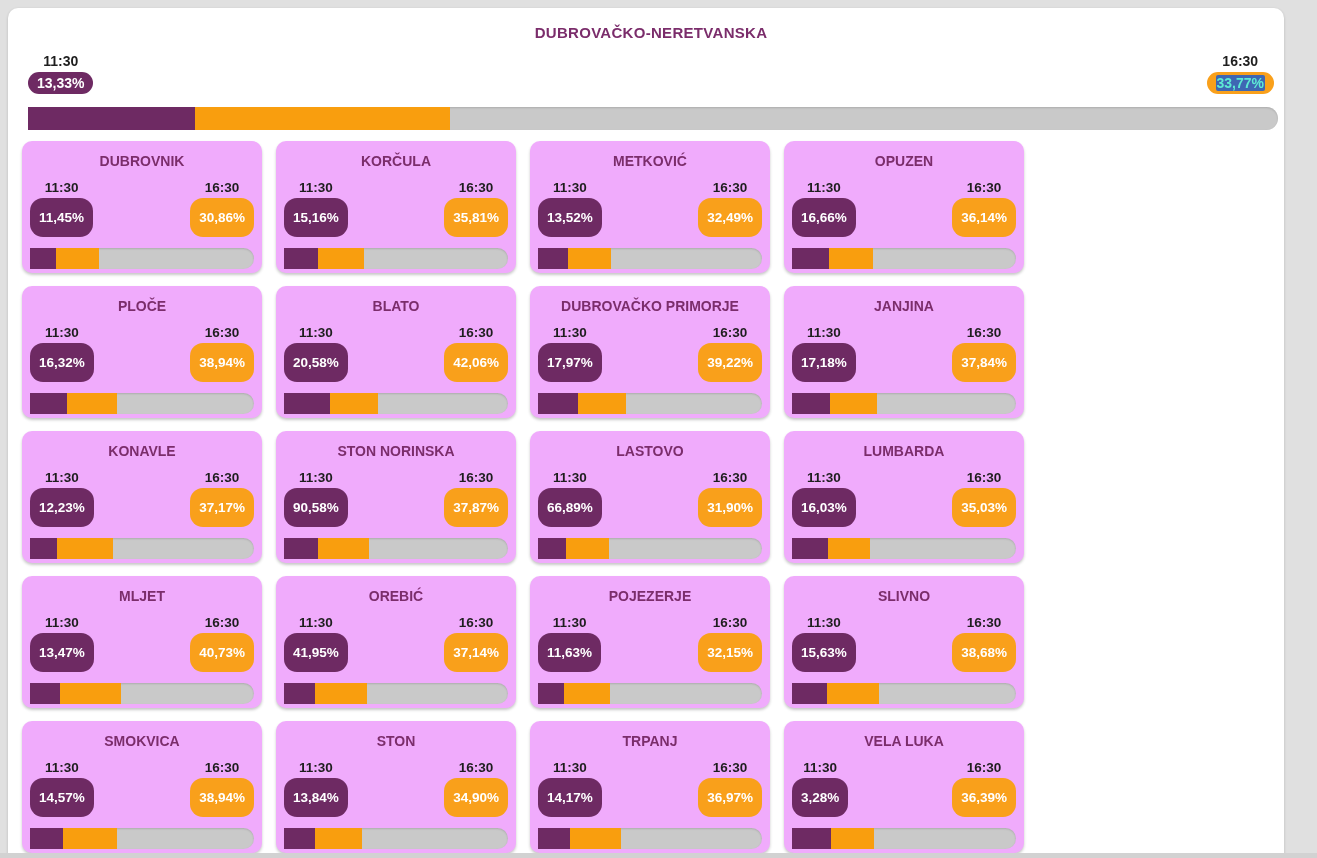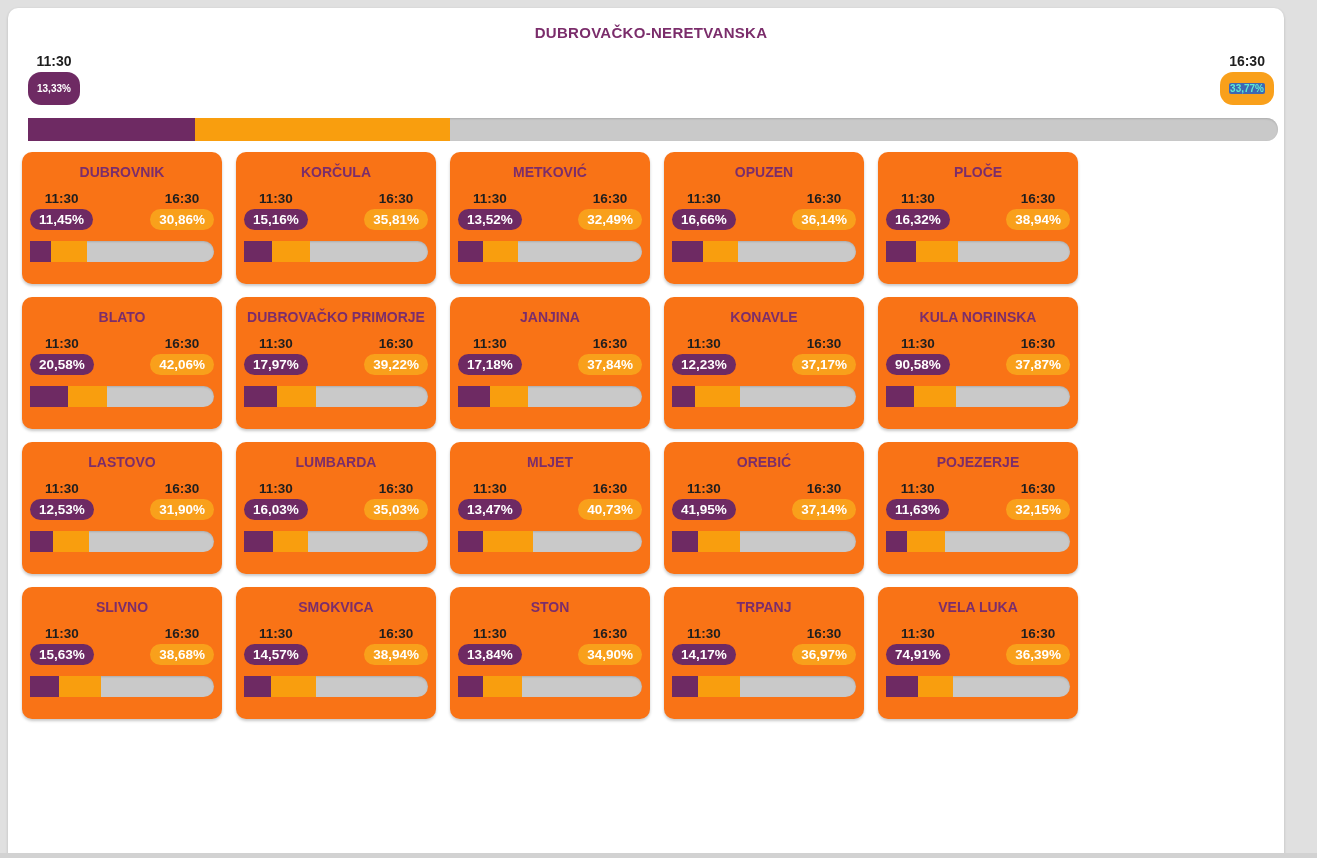--- a/index.html
+++ b/index.html
@@ -18,48 +18,48 @@
   .region{padding:12px 10px 0 20px;}
   .region-title{
     text-align:center;font-weight:700;font-size:15px;letter-spacing:.3px;
     color:#7b2d6b;margin-top:4px;
   }
   .time-row{display:flex;justify-content:space-between;align-items:flex-start;gap:24px;}
   .region .time-row{margin-top:12px;}
   .time-block{display:flex;flex-direction:column;align-items:center;row-gap:3px;}
   .time-label{font-weight:700;font-size:14px;color:#1e1e1e;}
   .badge{
-    display:inline-block;border-radius:13px;padding:11px 9px;
-    font-weight:700;font-size:10px;color:#ffffff;white-space:nowrap;
+    display:inline-block;border-radius:13px;padding:3px 9px;
+    font-weight:700;font-size:14px;color:#ffffff;white-space:nowrap;
   }
   .badge.purple{background:#6e2a63;}
   .badge.orange{background:#f9a01b;}
   .sel{background:#3e67b3;color:#5eead4;padding:0 1px;border-radius:2px;}
   
   .track{
     position:relative;display:flex;height:23px;background:#c9c9c9;
     border-radius:12px;box-shadow:inset 0 1px 2px rgba(0,0,0,0.14);
   }
   .region .track{margin-top:13px;margin-right:-4px;}
   .fill-p{height:100%;background:#6e2a63;}
   .fill-o{height:100%;background:#f99e0e;}
   
   .grid{display:flex;flex-wrap:wrap;gap:13px 14px;padding:11px 14px 0 14px;}
   .card{
-    width:200px;height:132px;box-sizing:border-box;
-    background:#f97316;border-radius:10px;padding:9px 8px 0 8px;
+    width:240px;height:132px;box-sizing:border-box;
+    background:#f0abfc;border-radius:10px;padding:9px 8px 0 8px;
     box-shadow:0 2px 3px rgba(0,0,0,0.22);
   }
   .card-title{
     text-align:center;font-weight:700;font-size:14px;color:#7b2d6b;
     white-space:nowrap;margin-top:3px;
   }
   .card .time-row{margin-top:11px;}
   .card .time-label{font-size:13.5px;}
-  .card .badge{font-size:13.5px;padding:3px 9px;}
+  .card .badge{font-size:13.5px;padding:12px 9px;}
   .card .track{height:21px;margin-top:11px;border-radius:11px;}
   
   .bottom-strip{
     position:absolute;left:0;bottom:0;width:1317px;height:5px;background:#d2d2d2;
   }
 </style>
 </head>
 <body>
 
 <div class="panel">
@@ -241,21 +241,21 @@
         <span class="badge orange">37,17%</span>
       </div>
     </div>
     <div class="track">
       <div class="fill-p" style="width: 12.23%;"></div>
       <div class="fill-o" style="width: 24.94%;"></div>
     </div>
   </div>
 
   <div class="card">
-    <div class="card-title">KULA NORINSKA</div>
+    <div class="card-title">STON NORINSKA</div>
     <div class="time-row">
       <div class="time-block">
         <span class="time-label">11:30</span>
         <span class="badge purple">90,58%</span>
       </div>
       <div class="time-block">
         <span class="time-label">16:30</span>
         <span class="badge orange">37,87%</span>
       </div>
     </div>
@@ -263,21 +263,21 @@
       <div class="fill-p" style="width: 15%;"></div>
       <div class="fill-o" style="width: 22.87%;"></div>
     </div>
   </div>
 
   <div class="card">
     <div class="card-title">LASTOVO</div>
     <div class="time-row">
       <div class="time-block">
         <span class="time-label">11:30</span>
-        <span class="badge purple">12,53%</span>
+        <span class="badge purple">66,89%</span>
       </div>
       <div class="time-block">
         <span class="time-label">16:30</span>
         <span class="badge orange">31,90%</span>
       </div>
     </div>
     <div class="track">
       <div class="fill-p" style="width: 12.53%;"></div>
       <div class="fill-o" style="width: 19.37%;"></div>
     </div>
@@ -425,21 +425,21 @@
       <div class="fill-p" style="width: 14.17%;"></div>
       <div class="fill-o" style="width: 22.8%;"></div>
     </div>
   </div>
 
   <div class="card">
     <div class="card-title">VELA LUKA</div>
     <div class="time-row">
       <div class="time-block">
         <span class="time-label">11:30</span>
-        <span class="badge purple">74,91%</span>
+        <span class="badge purple">3,28%</span>
       </div>
       <div class="time-block">
         <span class="time-label">16:30</span>
         <span class="badge orange">36,39%</span>
       </div>
     </div>
     <div class="track">
       <div class="fill-p" style="width: 17.62%;"></div>
       <div class="fill-o" style="width: 18.77%;"></div>
     </div>

